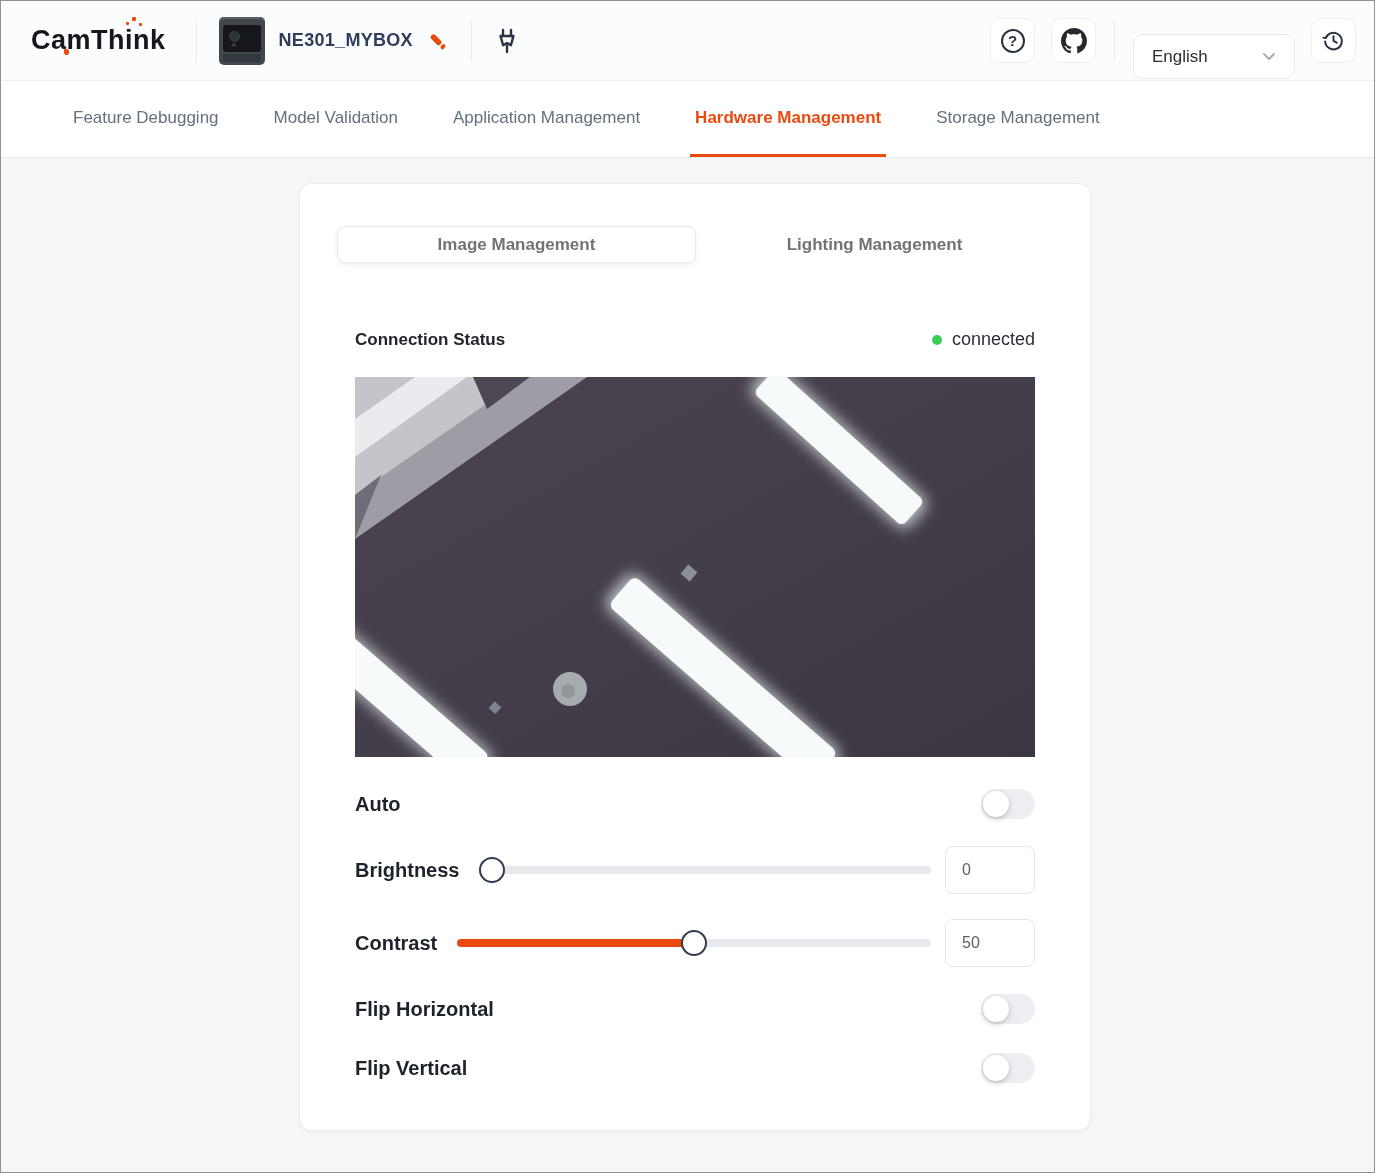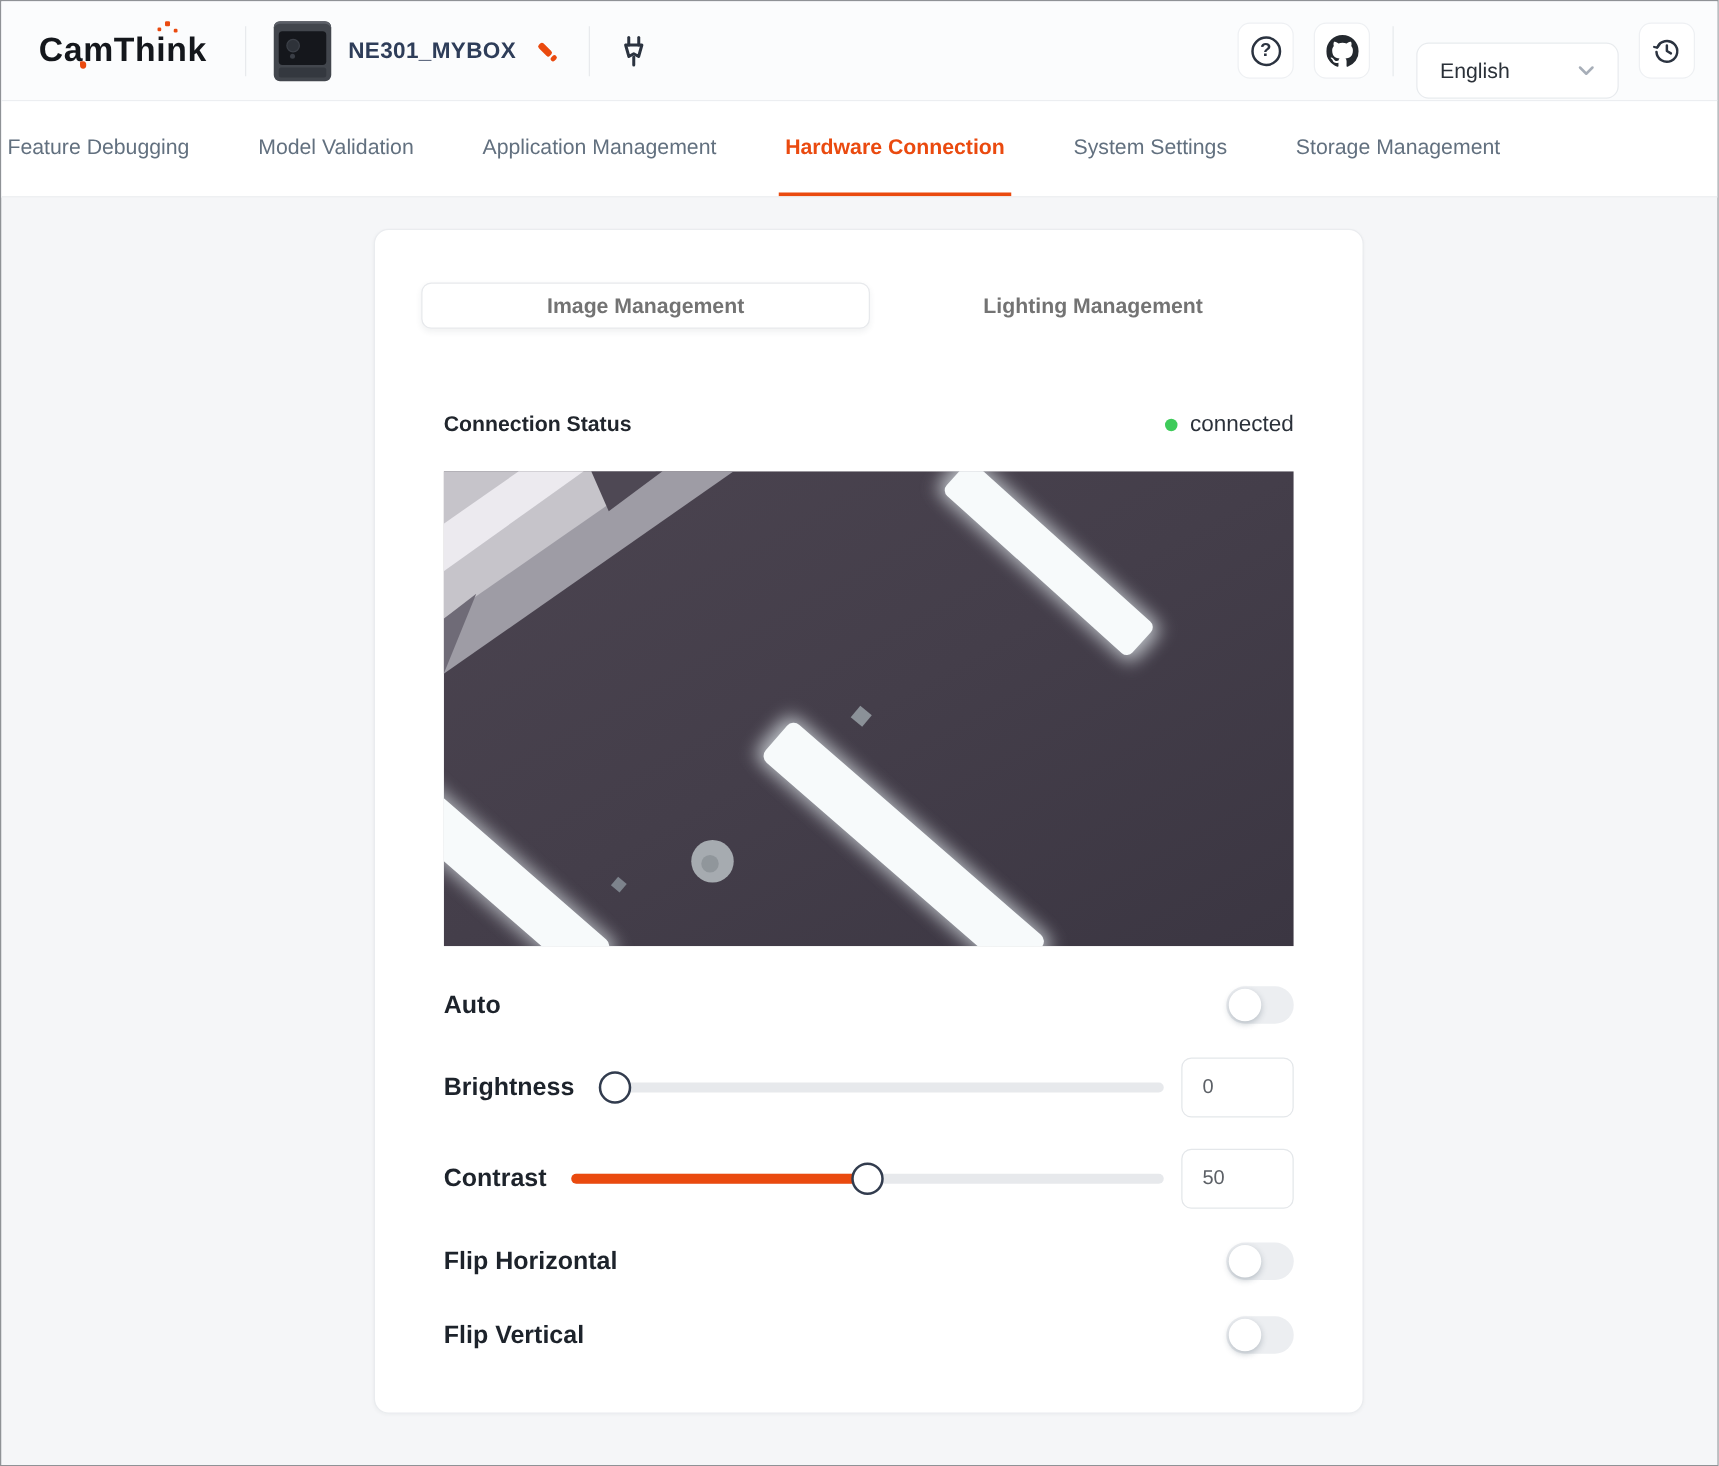--- a/index.html
+++ b/index.html
@@ -28,21 +28,21 @@
 
   .spacer { flex:1; }
   .sq-btn { width:45px; height:45px; border-radius:10px; background:#fff; border:1px solid #eef0f3; display:flex; align-items:center; justify-content:center; cursor:pointer; flex:0 0 auto; }
   .sq-btn + .sq-btn { margin-left:16px; }
   .help-glyph { width:24px; height:24px; border:2px solid #2b3340; border-radius:50%; font-size:15px; font-weight:700; color:#2b3340; display:flex; align-items:center; justify-content:center; }
   .lang-select { width:162px; height:45px; border-radius:10px; background:#fff; border:1px solid #e8ebee; display:flex; align-items:center; justify-content:space-between; padding:0 18px; cursor:pointer; flex:0 0 auto;margin-top:32px; }
   .lang-label { font-size:17px; color:#2a3038; }
   .hdr-divider2 { margin:0 18px; }
 
   
-  nav { height:77px; background:#ffffff; border-bottom:1px solid #e9ebee; display:flex; align-items:stretch; gap:45px; white-space:nowrap; overflow:hidden; }
+  nav { height:77px; background:#ffffff; border-bottom:1px solid #e9ebee; display:flex; align-items:stretch; padding-left:67px; gap:45px; white-space:nowrap; overflow:hidden; }
   .nav-tab { display:flex; align-items:center; padding:0 5px; font-size:17px; color:#62707f; cursor:pointer; border-bottom:3px solid transparent; }
   .nav-tab.active { color:var(--accent,#ea4a0f); font-weight:700; border-bottom-color:var(--accent,#ea4a0f); }
 
   
   .card { width:792px; margin:25px 0 0 298px; background:#fff; border:1px solid #eaecef; border-radius:12px; padding:42px 55px 45px; box-shadow:0 1px 3px rgba(30,40,60,.04); }
 
   .seg-tabs { display:flex; margin:0 -18px; height:37px; }
   .seg-tab { flex:1; display:flex; align-items:center; justify-content:center; font-size:17px; font-weight:700; color:#737373; background:none; border:none; cursor:pointer; font-family:inherit; border-radius:8px; }
   .seg-tab.active { background:#fff; border:1px solid #e7e9ec; box-shadow:0 2px 5px rgba(40,50,70,.07); }
 
@@ -153,22 +153,21 @@
           <path d="M12 8v4.3l3.1 1.8"></path>
         </svg>
       </span>
     </button>
   </header>
 
   <nav>
     <div class="nav-tab">Feature Debugging</div>
     <div class="nav-tab">Model Validation</div>
     <div class="nav-tab">Application Management</div>
-    <div class="nav-tab active">Hardware Connection</div>
-    <div class="nav-tab">System Settings</div>
+    <div class="nav-tab active">Hardware Management</div>
     <div class="nav-tab">Storage Management</div>
   </nav>
 
   <main>
     <section class="card">
 
       <div class="seg-tabs">
         <button class="seg-tab active">Image Management</button>
         <button class="seg-tab">Lighting Management</button>
       </div>

